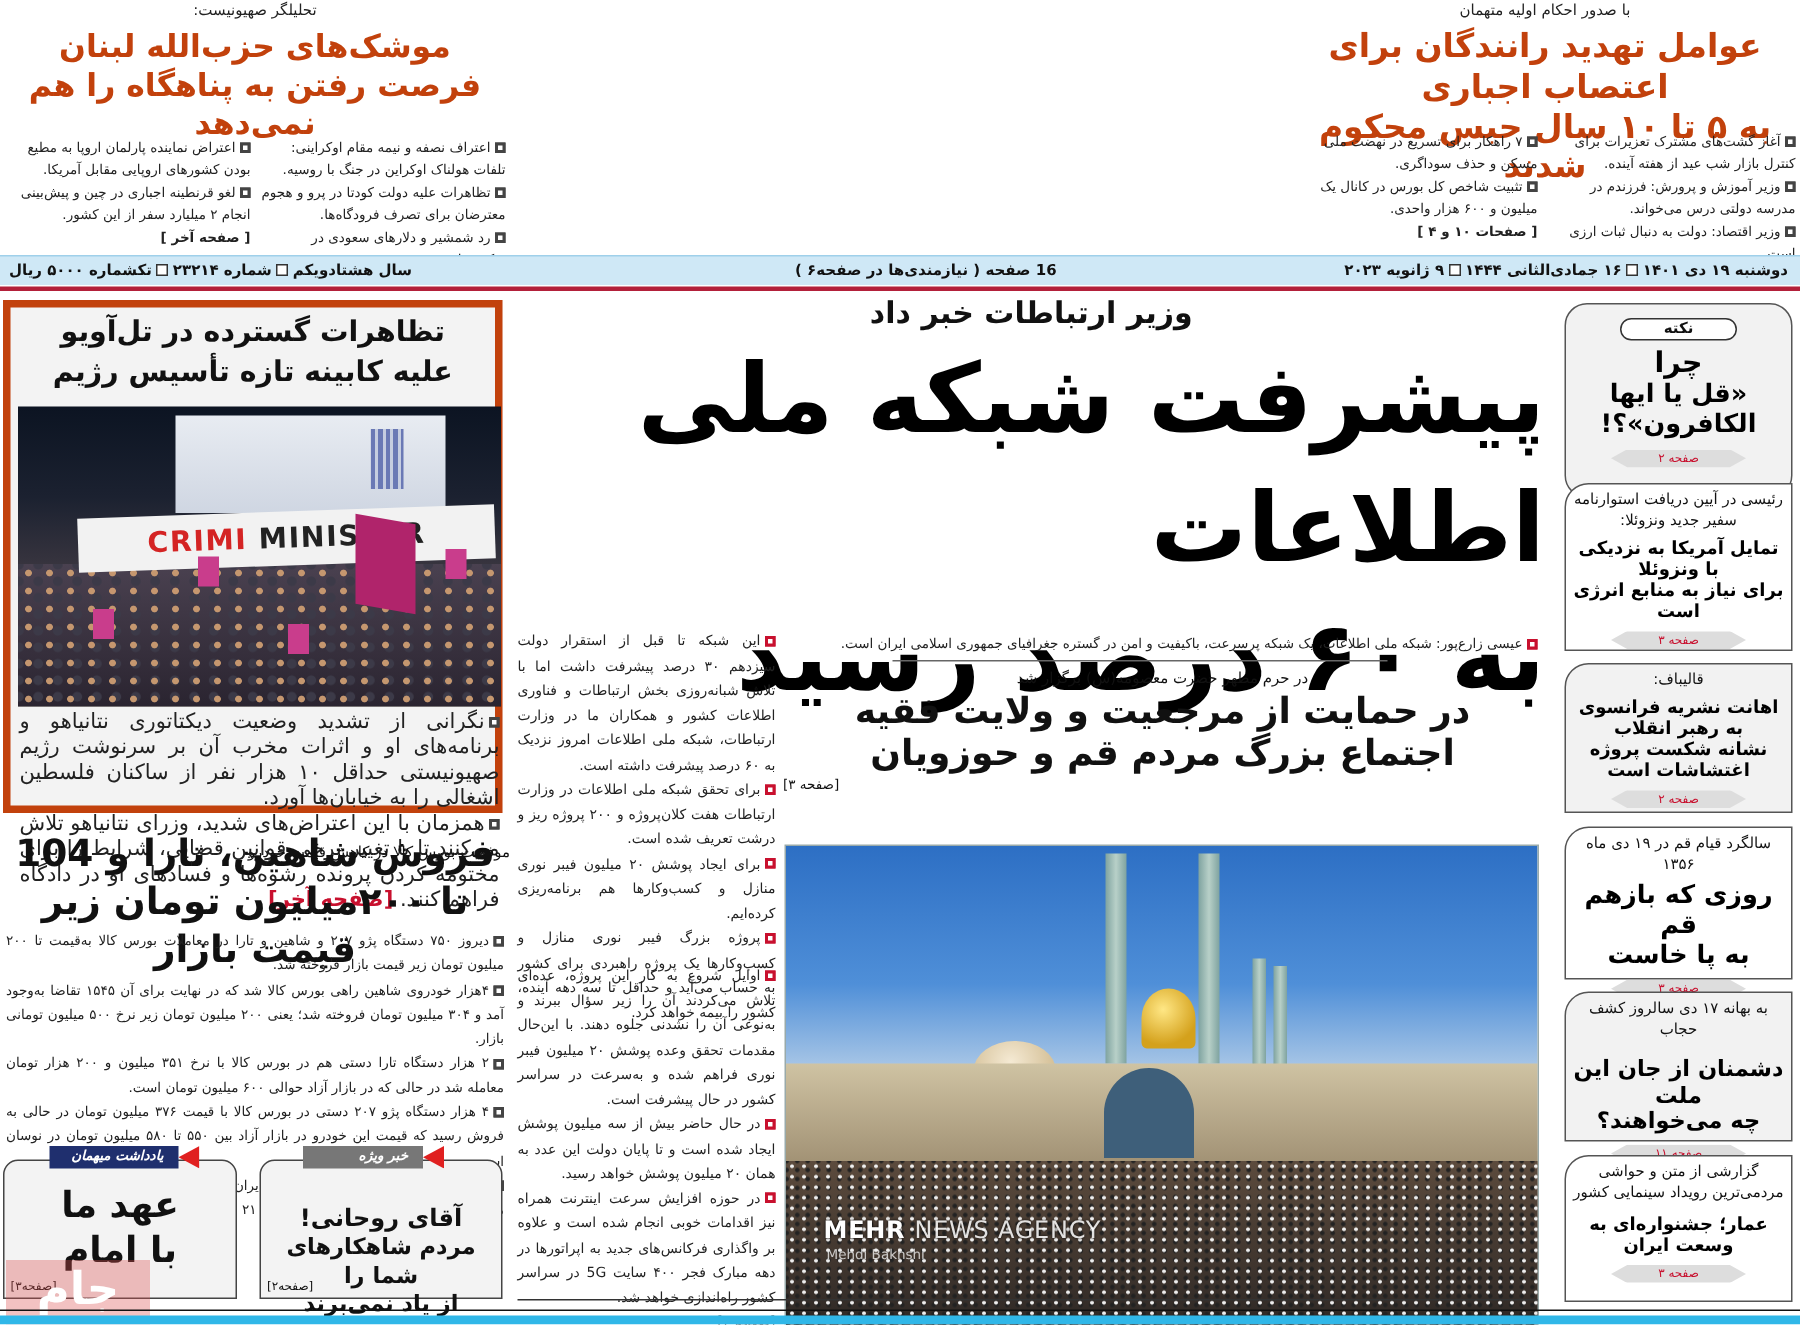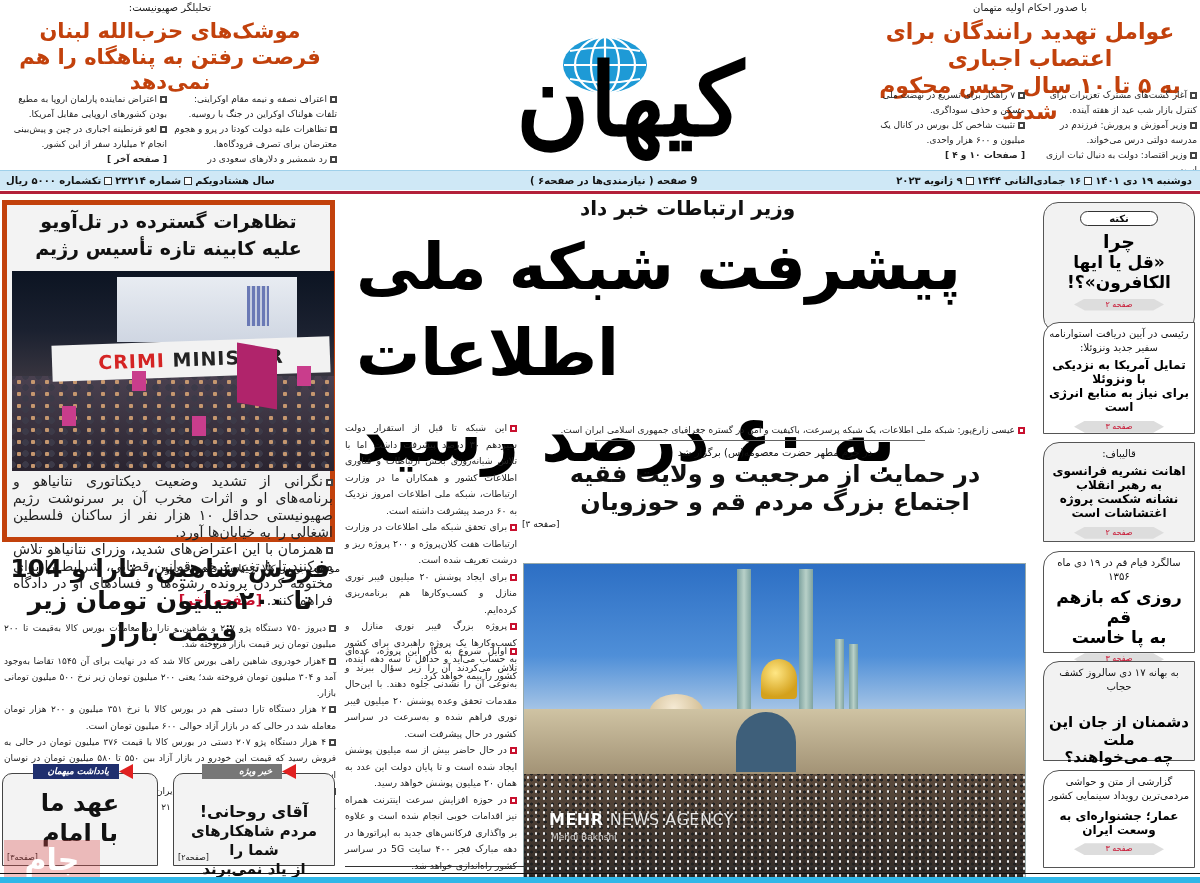--- a/index.html
+++ b/index.html
@@ -31,21 +31,21 @@
   
   .side-box { position: absolute; left: 1043px; width: 152px; background: #f2f2f2; border: 1px solid #555; border-radius: 16px 0 0 0; padding: 4px 4px 0 4px; text-align: center; }
   .side-box .pill { display: inline-block; border: 1px solid #333; border-radius: 10px; background: #fff; font-size: 10px; font-weight: bold; padding: 1px 28px; margin-top: 2px; }
   .side-box .kick { font-size: 10px; color: #111; line-height: 14px; }
   .side-box .h { font-weight: bold; color: #000; line-height: 1.18; }
   .side-box .pg { margin: 6px auto 4px; width: 90px; height: 12px; background: #ddd; font-size: 8px; color: #c8102e; line-height: 12px; clip-path: polygon(12% 0, 88% 0, 100% 50%, 88% 100%, 12% 100%, 0 50%); }
   .side-box.white { background: #fff; }
 
   
   .lead-kicker { position: absolute; left: 345px; top: 196px; width: 685px; text-align: center; font-size: 20px; font-weight: bold; }
-  .lead-head { position: absolute; left: 356px; top: 224px; width: 685px; text-align: left; font-size: 64px; font-weight: 900; line-height: 86px; color: #000; letter-spacing: -2px; }
+  .lead-head { position: absolute; left: 345px; top: 224px; width: 685px; text-align: right; font-size: 64px; font-weight: 900; line-height: 86px; color: #000; letter-spacing: -2px; }
   .lead-sub { position: absolute; left: 525px; top: 425px; width: 500px; font-size: 9px; color: #222; }
   .sub-line { position: absolute; left: 595px; top: 440px; width: 330px; height: 1px; background: #666; }
   .story2-kick { position: absolute; left: 525px; top: 447px; width: 500px; text-align: center; font-size: 10px; }
   .story2-head { position: absolute; left: 525px; top: 460px; width: 500px; text-align: center; font-size: 24px; font-weight: 900; line-height: 28px; }
   .story2-ref { position: absolute; left: 522px; top: 519px; font-size: 9px; }
 
   .photo-shrine { position: absolute; left: 523px; top: 563px; width: 503px; height: 330px; border: 1px solid #9aa; overflow: hidden;
     background: linear-gradient(180deg, #2d6fc4 0%, #4f8fd8 28%, #a8c6e6 45%, #d8d1bf 52%, #b9aa8c 62%, #6a5a4a 72%, #3a3330 100%); }
   .shrine-dome { position: absolute; left: 237px; top: 95px; width: 36px; height: 40px; border-radius: 50% 50% 10% 10%; background: radial-gradient(circle at 40% 35%, #ffe785, #d4a11c 70%); }
   .shrine-dome2 { position: absolute; left: 125px; top: 130px; width: 55px; height: 40px; border-radius: 50% 50% 5% 5%; background: radial-gradient(circle at 45% 35%, #f5ead4, #d6c29a 70%); }
@@ -109,34 +109,20 @@
     <span class="b"><span class="sq"></span><span>آغاز گشت‌های مشترک تعزیرات برای کنترل بازار شب عید از هفته آینده.</span></span>
     <span class="b"><span class="sq"></span><span>وزیر آموزش و پرورش: فرزندم در مدرسه دولتی درس می‌خواند.</span></span>
     <span class="b"><span class="sq"></span><span>وزیر اقتصاد: دولت به دنبال ثبات ارزی است.</span></span>
   </div>
   <div class="abs bullets" style="left:865px; top:88px; width:160px;">
     <span class="b"><span class="sq"></span><span>۷ راهکار برای تسریع در نهضت ملی مسکن و حذف سوداگری.</span></span>
     <span class="b"><span class="sq"></span><span>تثبیت شاخص کل بورس در کانال یک میلیون و ۶۰۰ هزار واحدی.</span></span>
     <span class="b ref">[ صفحات ۱۰ و ۴ ]</span>
   </div>
 
-  <div class="logo-wrap">
-    <svg class="globe" viewBox="0 0 86 58">
-      <ellipse cx="43" cy="29" rx="42" ry="28" fill="#1e9ad6"></ellipse>
-      <g stroke="#fff" stroke-width="2.2" fill="none">
-        <ellipse cx="43" cy="29" rx="14" ry="28"></ellipse>
-        <ellipse cx="43" cy="29" rx="30" ry="28"></ellipse>
-        <line x1="43" y1="1" x2="43" y2="57"></line>
-        <line x1="2" y1="29" x2="84" y2="29"></line>
-        <path d="M8 15 Q43 8 78 15"></path>
-        <path d="M8 43 Q43 50 78 43"></path>
-      </g>
-    </svg>
-    <div class="logo-text">کیهان</div>
-  </div>
 
   <div class="abs" style="left:0; top:2px; width:340px;">
     <div class="top-kicker">تحلیلگر صهیونیست:</div>
     <div class="top-head" style="font-size:21px; margin-top:6px;">موشک‌های حزب‌الله لبنان</div>
     <div class="top-head" style="font-size:21px;">فرصت رفتن به پناهگاه را هم نمی‌دهد</div>
   </div>
   <div class="abs bullets" style="left:172px; top:92px; width:165px;">
     <span class="b"><span class="sq"></span><span>اعتراف نصفه و نیمه مقام اوکراینی: تلفات هولناک اوکراین در جنگ با روسیه.</span></span>
     <span class="b"><span class="sq"></span><span>تظاهرات علیه دولت کودتا در پرو و هجوم معترضان برای تصرف فرودگاه‌ها.</span></span>
     <span class="b"><span class="sq"></span><span>رد شمشیر و دلارهای سعودی در ویکی‌پدیا.</span></span>
@@ -145,21 +131,21 @@
     <span class="b"><span class="sq"></span><span>اعتراض نماینده پارلمان اروپا به مطیع بودن کشورهای اروپایی مقابل آمریکا.</span></span>
     <span class="b"><span class="sq"></span><span>لغو قرنطینه اجباری در چین و پیش‌بینی انجام ۲ میلیارد سفر از این کشور.</span></span>
     <span class="b ref">[ صفحه آخر ]</span>
   </div>
 </div>
 
 <div class="infobar">
   <div style="position:absolute; right:8px;">
     <span>دوشنبه ۱۹ دی ۱۴۰۱</span><span class="box-chk"></span><span>۱۶ جمادی‌الثانی ۱۴۴۴</span><span class="box-chk"></span><span>۹ ژانویه ۲۰۲۳</span>
   </div>
-  <div style="position:absolute; left:530px;">9 صفحه ( نیازمندی‌ها در صفحه۶ )</div>
+  <div style="position:absolute; left:530px;">16 صفحه ( نیازمندی‌ها در صفحه۶ )</div>
   <div style="position:absolute; left:6px;">
     <span>سال هشتادویکم</span><span class="box-chk"></span><span>شماره ۲۳۲۱۴</span><span class="box-chk"></span><span>تکشماره ۵۰۰۰ ریال</span>
   </div>
 </div>
 <div class="redline"></div>
 
 <div class="side-box" style="top:202px; height:130px;border-radius:15px;">
   <div class="pill">نکته</div>
   <div class="h" style="font-size:19px; margin-top:4px;">چرا</div>
   <div class="h" style="font-size:17px;">«قل یا ایها الکافرون»؟!</div>
@@ -182,21 +168,21 @@
 
 <div class="side-box white" style="top:551px; height:102px;">
   <div class="kick">سالگرد قیام قم در ۱۹ دی ماه ۱۳۵۶</div>
   <div class="h" style="font-size:17px; margin-top:3px;">روزی که بازهم قم</div>
   <div class="h" style="font-size:17px;">به پا خاست</div>
   <div class="pg">صفحه ۳</div>
 </div>
 
 <div class="side-box" style="top:661px; height:100px;">
   <div class="kick">به بهانه ۱۷ دی سالروز کشف حجاب</div>
-  <div class="h" style="font-size:15px; margin-top:20px;">دشمنان از جان این ملت</div>
+  <div class="h" style="font-size:15px; margin-top:10px;">دشمنان از جان این ملت</div>
   <div class="h" style="font-size:15px;">چه می‌خواهند؟</div>
   <div class="pg">صفحه ۱۱</div>
 </div>
 
 <div class="side-box white" style="top:770px; height:98px;">
   <div class="kick">گزارشی از متن و حواشی مردمی‌ترین رویداد سینمایی کشور</div>
   <div class="h" style="font-size:12px; margin-top:6px;">عمار؛ جشنواره‌ای به وسعت ایران</div>
   <div class="pg">صفحه ۳</div>
 </div>
 

